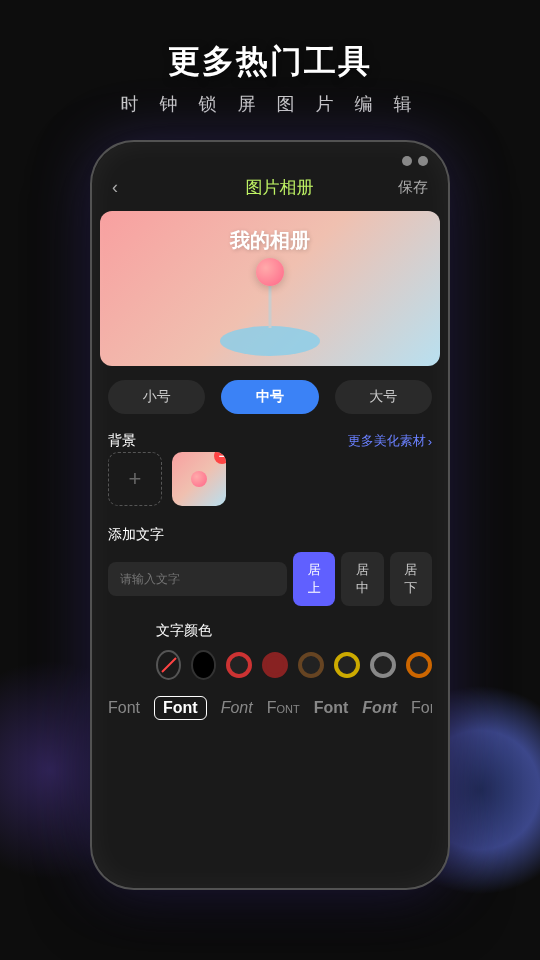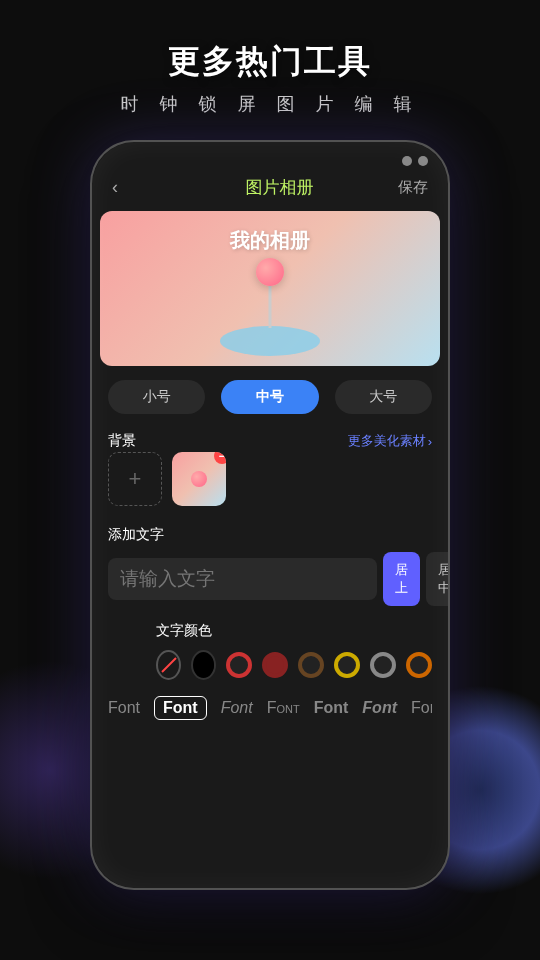--- a/index.html
+++ b/index.html
@@ -331,21 +331,21 @@
       align-items: center;
     }
 
     .text-input {
       flex: 1;
       background: #2a2a2a;
       border: none;
       border-radius: 8px;
       padding: 10px 12px;
       color: #888;
-      font-size: 19px;
+      font-size: 12px;
       outline: none;
     }
 
     .align-btn {
       padding: 9px 12px;
       border-radius: 8px;
       border: none;
       font-size: 13px;
       cursor: pointer;
       color: #ccc;

